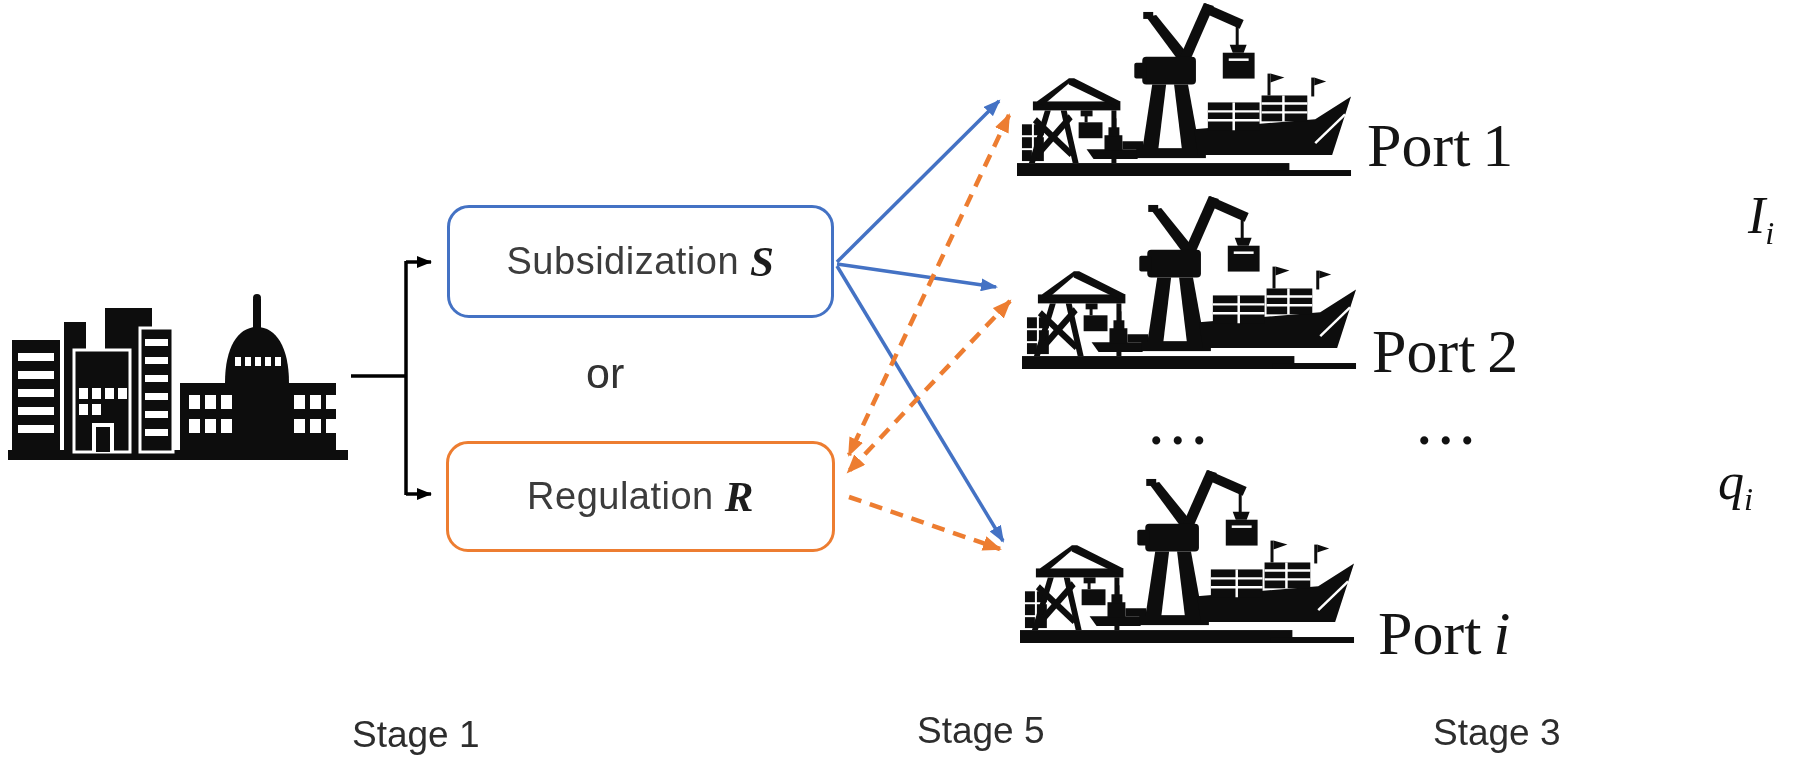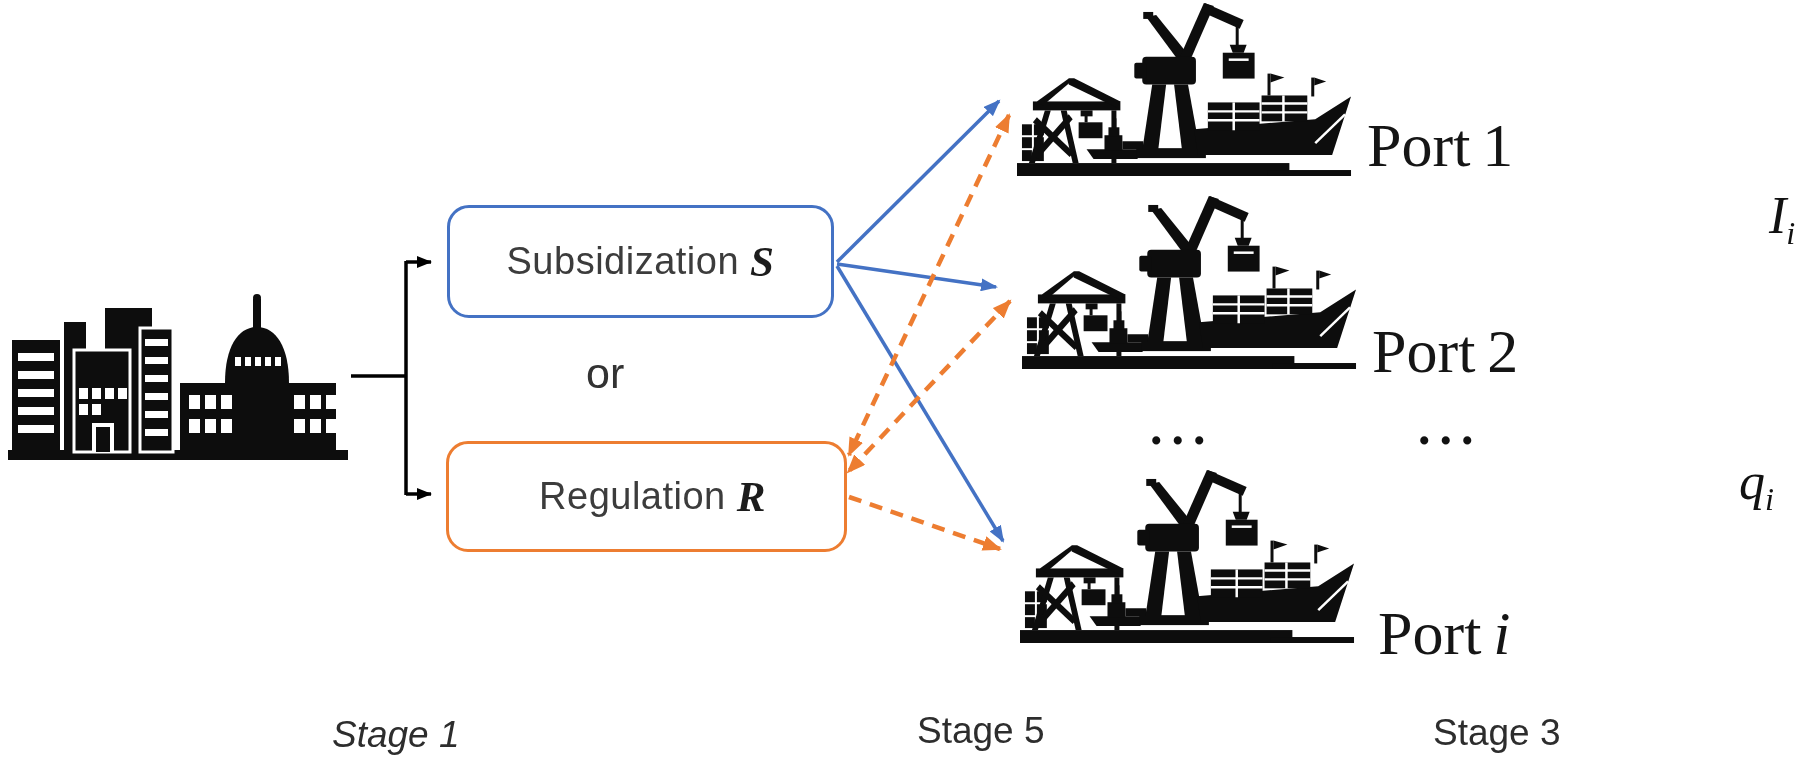--- a/index.html
+++ b/index.html
@@ -5,31 +5,31 @@
   html,body{margin:0;padding:0;background:#fff;}
   .canvas{position:relative;width:1803px;height:775px;background:#ffffff;overflow:hidden;
           font-family:"Liberation Sans",sans-serif;}
   svg{display:block;}
   .abs{position:absolute;}
   .overlay{position:absolute;left:0;top:0;pointer-events:none;}
   
   .node{position:absolute;display:flex;align-items:center;justify-content:center;
         background:#fff;border-radius:22px;color:#3c3c3c;font-size:38px;letter-spacing:.5px;}
   .node-s{left:447px;top:205px;width:381px;height:107px;border:3px solid #4472C4;}
-  .node-r{left:446px;top:441px;width:383px;height:105px;border:3px solid #ED7D31;padding-left:12px;}
+  .node-r{left:446px;top:441px;width:383px;height:105px;border:3px solid #ED7D31;}
   .node .var{font-family:"Liberation Serif",serif;font-weight:bold;font-style:italic;
              font-size:43px;color:#1c1c1c;margin-left:11px;}
   .or-label{position:absolute;left:586px;top:349px;width:90px;text-align:left;
             font-size:43px;color:#333;}
   
   .port-label{position:absolute;font-family:"Liberation Serif",serif;font-size:62px;color:#151515;white-space:nowrap;}
   .port-label .idx{margin-left:12px;}
   .idx-italic{font-style:italic;}
   .math{position:absolute;font-family:"Liberation Serif",serif;font-style:italic;
-        font-size:52px;color:#111;margin-left:21px;}
+        font-size:52px;color:#111;}
   .math sub{font-size:0.62em;line-height:0;}
   .dots{position:absolute;font-family:"Liberation Serif",serif;font-weight:bold;
         font-size:50px;letter-spacing:9px;color:#111;}
   .stage{position:absolute;font-size:37px;color:#2d2d2d;white-space:nowrap;}
 </style>
 </head>
 <body>
 
 <div class="canvas">
 
@@ -187,21 +187,21 @@
   <div class="dots" style="left:1150px;top:398px;">...</div>
   <div class="dots" style="left:1418px;top:398px;">...</div>
 
   <div class="math" style="left:1748px;top:186px;">
     <span>I</span><sub>i</sub>
   </div>
   <div class="math" style="left:1718px;top:452px;font-style:italic;">
     <span>q</span><sub>i</sub>
   </div>
 
-  <div class="stage" style="left:332px;top:714px;font-style:italic;">Stage 1</div>
+  <div class="stage" style="left:352px;top:714px;">Stage 1</div>
   <div class="stage" style="left:917px;top:710px;">Stage 5</div>
   <div class="stage" style="left:1433px;top:712px;">Stage 3</div>
 
   <svg class="overlay" width="1803" height="775">
     <defs>
       <marker id="mBlack" markerUnits="userSpaceOnUse" markerWidth="16" markerHeight="12" refX="14" refY="6" orient="auto">
           <path d="M0,0 L15,6 L0,12 Z" fill="#000"></path>
         </marker>
       <marker id="mBlue" markerUnits="userSpaceOnUse" markerWidth="18" markerHeight="13" refX="15" refY="6.5" orient="auto">
           <path d="M0,0 L17,6.5 L0,13 Z" fill="#4472C4"></path>

